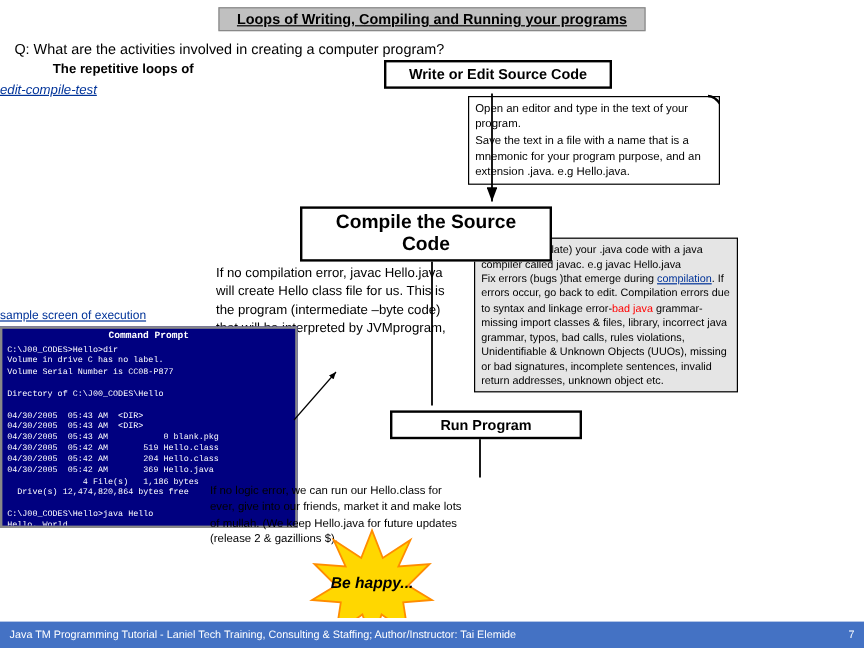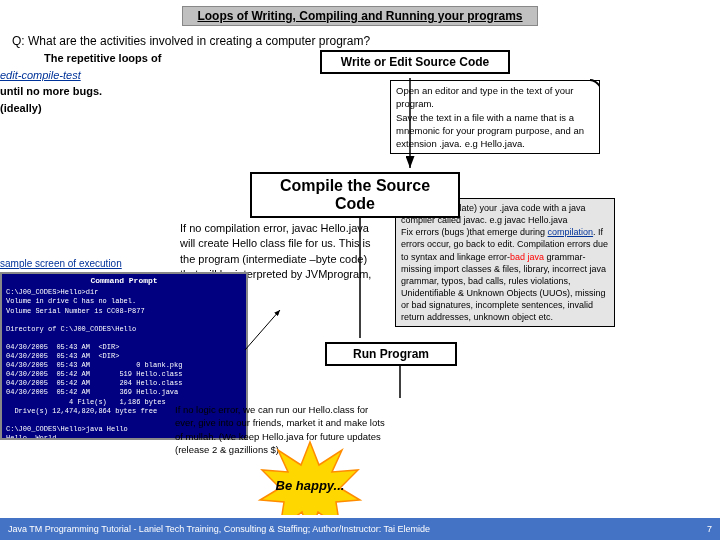--- a/index.html
+++ b/index.html
@@ -261,21 +261,20 @@
   <div id="write-edit-box" style="position:absolute; top:0px; left:320px; width:190px; border:2px solid #000; background:#fff; text-align:center; font-weight:bold; font-size:12px; padding:3px 6px; z-index:10;">Write or Edit Source Code</div>
 
   <div id="write-desc" style="position:absolute; top:30px; left:390px; width:210px; font-size:9.5px; line-height:1.4; border:1px solid #000; padding:3px 5px; background:#fff;">
     <span>Open an editor and type in the text of your program.<br>Save the text in a file with a name that is a mnemonic for your program purpose, and an extension .java. e.g Hello.java.</span>
   </div>
 
   <div id="left-panel" style="position:absolute; top:0px; left:0px; width:165px; font-size:11px; line-height:1.5;">
     <span>
       <span style="font-weight:bold;margin-left:44px;">The repetitive loops of</span><br>
       <span style="text-decoration:underline; color:#003399; font-style:italic;">edit-compile-test</span><br>
-      <span style="font-weight:bold;">until no more bugs.<br>(ideally)</span>
     </span>
   </div>
 
   <div id="compile-box" style="position:absolute; top:122px; left:250px; width:210px; border:2px solid #000; background:#fff; text-align:center; font-weight:bold; font-size:16px; padding:3px 6px; z-index:10;">Compile the Source Code</div>
 
   <div id="compile-desc" style="position:absolute; top:148px; left:395px; width:220px; font-size:9px; line-height:1.35; border:1px solid #000; padding:3px 5px; background:#e5e5e5;">
     <span>
       Compile (translate) your .java code with a java compiler called javac. e.g javac Hello.java<br>
       Fix errors (bugs )that emerge during <span style="text-decoration:underline; color:#003399;">compilation</span>. If errors occur, go back to edit. Compilation errors due to syntax and linkage error-<span style="color:red;">bad java</span> grammar-missing import classes &amp; files, library, incorrect java grammar, typos, bad calls, rules violations, Unidentifiable &amp; Unknown Objects (UUOs), missing or bad signatures, incomplete sentences, invalid return addresses, unknown object etc.
     </span>
@@ -307,21 +306,21 @@
       &nbsp;&nbsp;&nbsp;&nbsp;&nbsp;&nbsp;&nbsp;&nbsp;&nbsp;&nbsp;&nbsp;&nbsp;&nbsp;&nbsp; 4 File(s) &nbsp;&nbsp;1,186 bytes<br>
       &nbsp;&nbsp;Drive(s) 12,474,820,864 bytes free<br>
       <br>
       C:\J00_CODES\Hello&gt;java Hello<br>
       Hello, World<br>
       <br>
       C:\J00_CODES\Hello&gt;_
     </div>
   </div>
 
-  <div id="run-box" style="position:absolute; top:292px; left:325px; width:132px; border:2px solid #000; background:#fff; text-align:center; font-weight:bold; font-size:12px; padding:3px 6px; z-index:10;">Run Program</div>
+  <div id="run-box" style="position:absolute; top:292px; left:325px; width:160px; border:2px solid #000; background:#fff; text-align:center; font-weight:bold; font-size:12px; padding:3px 6px; z-index:10;">Run Program</div>
 
 
   <div id="no-logic-box" style="position:absolute; top:350px; left:175px; width:215px; font-size:9.5px; line-height:1.4;">
     <span>If no logic error, we can run our Hello.class for ever, give into our friends, market it and make lots of mullah. (We keep Hello.java for future updates (release 2 &amp; gazillions $).</span>
   </div>
 
   <div id="be-happy" style="position:absolute; top:390px; left:240px; width:140px; height:75px; display:flex; align-items:center; justify-content:center;">
     <svg width="140" height="75">
 
       <polygon points="70,2 79,25 102,10 92,32 118,30 100,48 120,60 96,62 100,88 78,72 70,95 62,72 40,88 44,62 20,60 40,48 22,30 48,32 38,10 61,25" fill="#FFD700" stroke="#FF8C00" stroke-width="1.5"></polygon>

